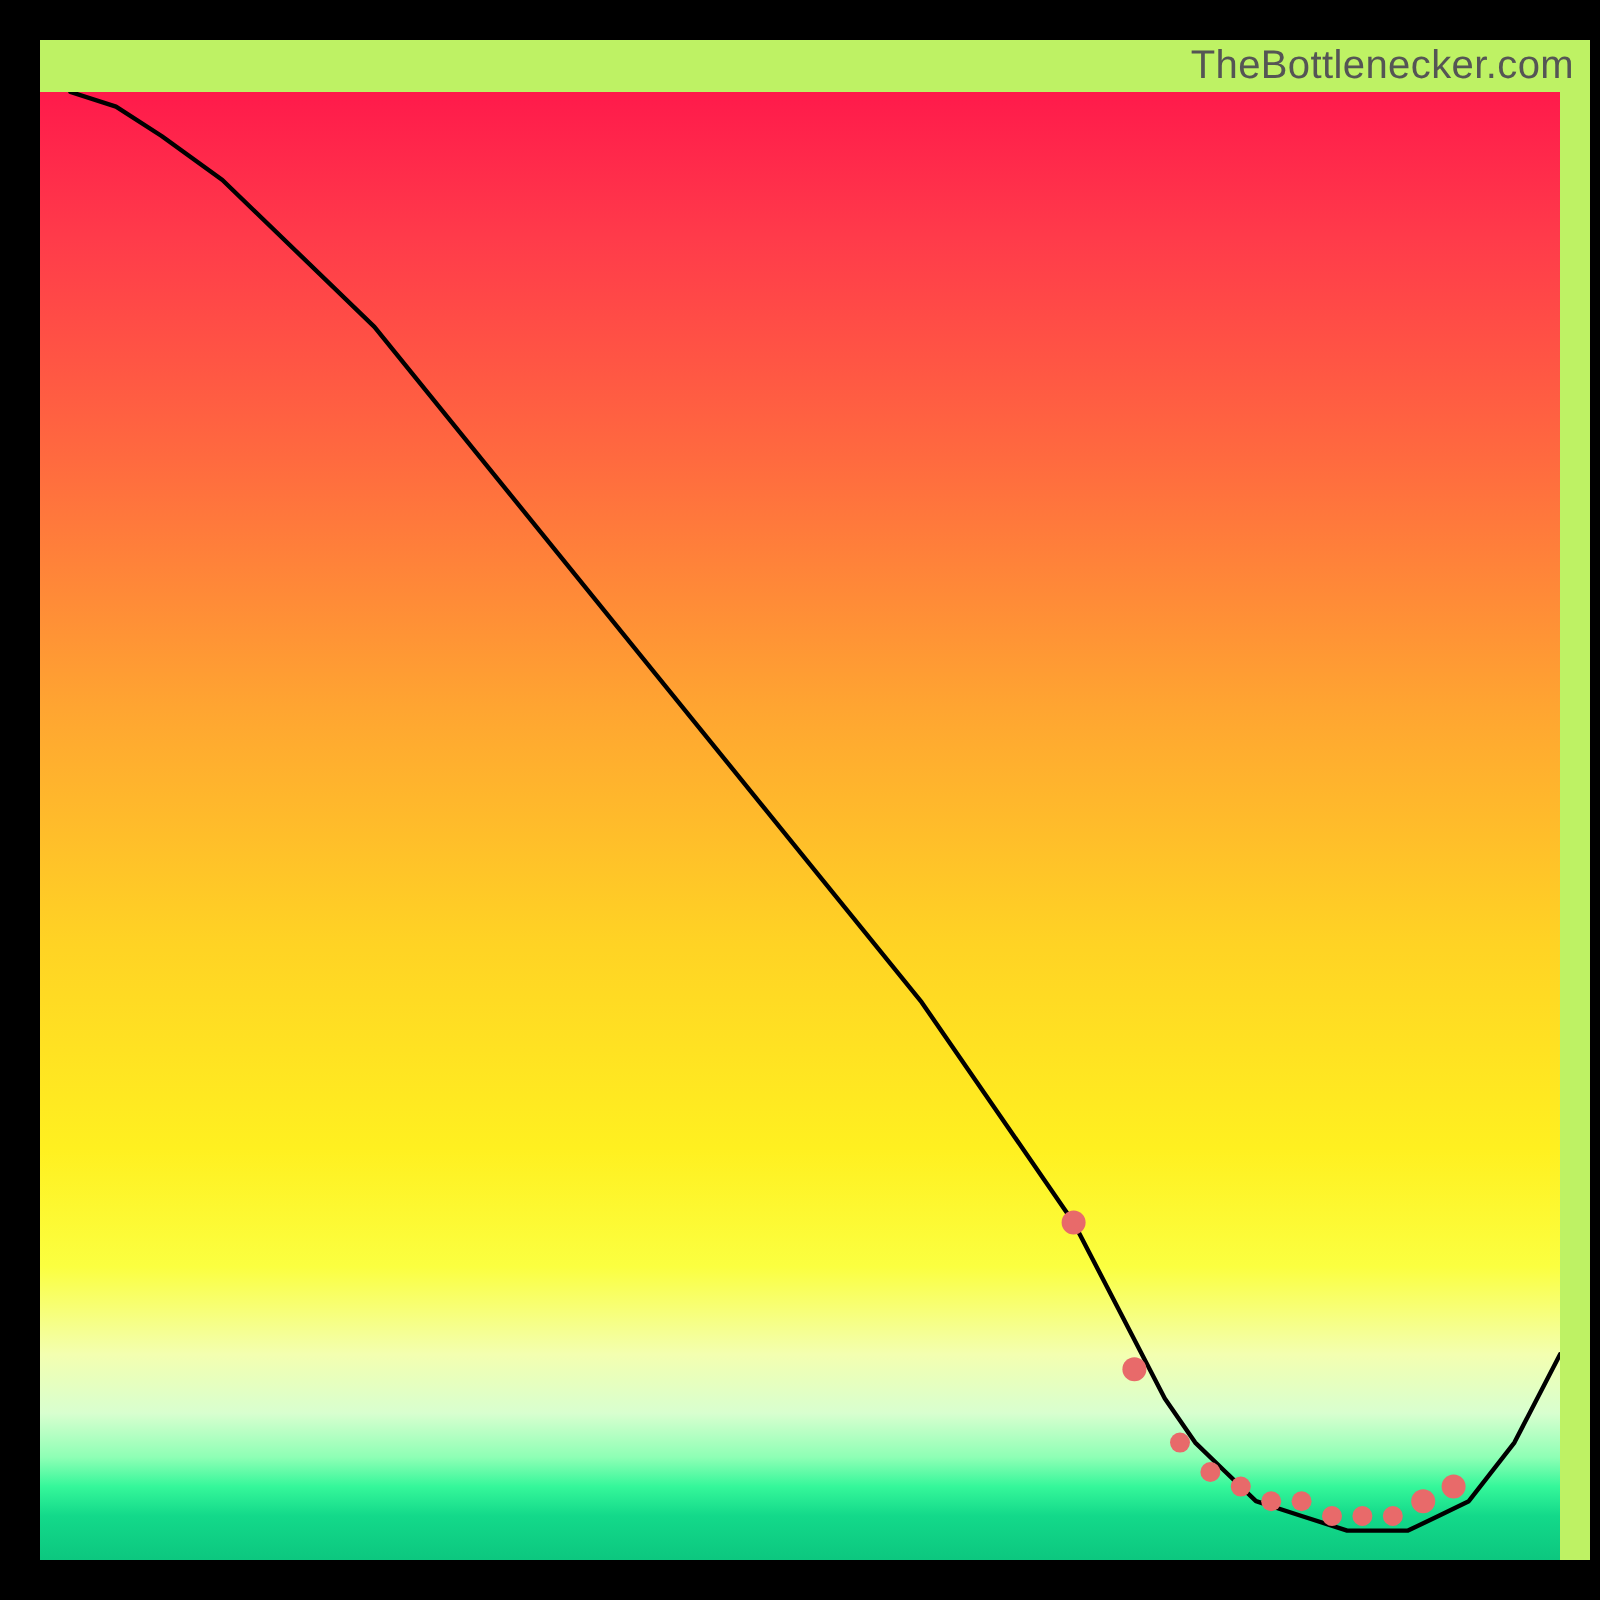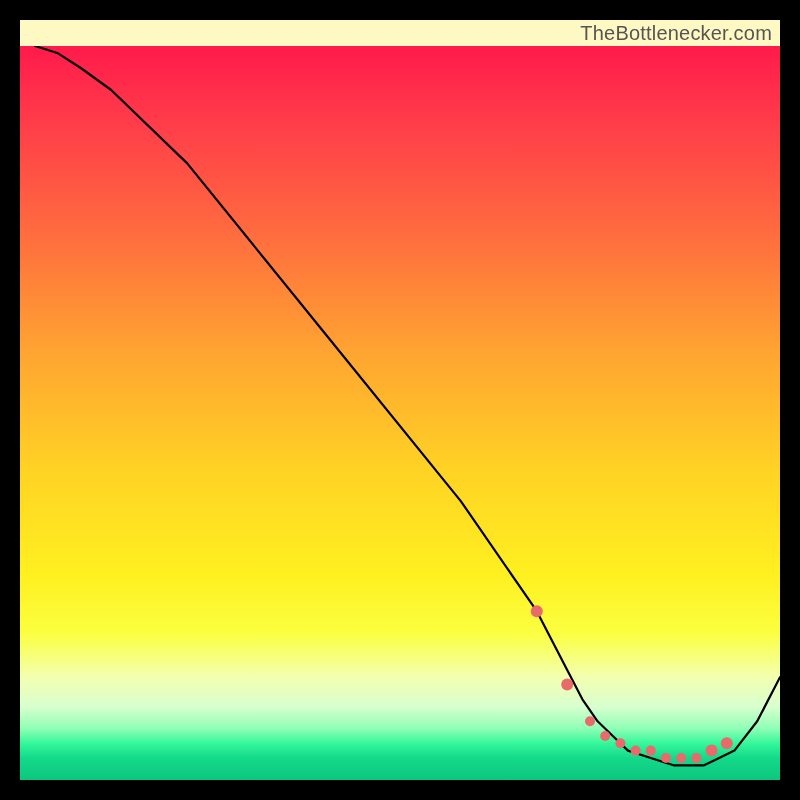--- a/index.html
+++ b/index.html
@@ -10,21 +10,22 @@
     background: #000;
     overflow: hidden;
     font-family: Arial, Helvetica, sans-serif;
   }
   .frame {
     position: absolute;
     left: 20px;
     top: 20px;
     width: 760px;
     height: 760px;
-    background: #fef9c3;
+    background: #bef264;
+    padding-left: 15px;
   }
   .watermark {
     position: absolute;
     top: 2px;
     right: 8px;
     color: #555;
     font-size: 20px;
     font-weight: 500;
     letter-spacing: 0.2px;
   }

